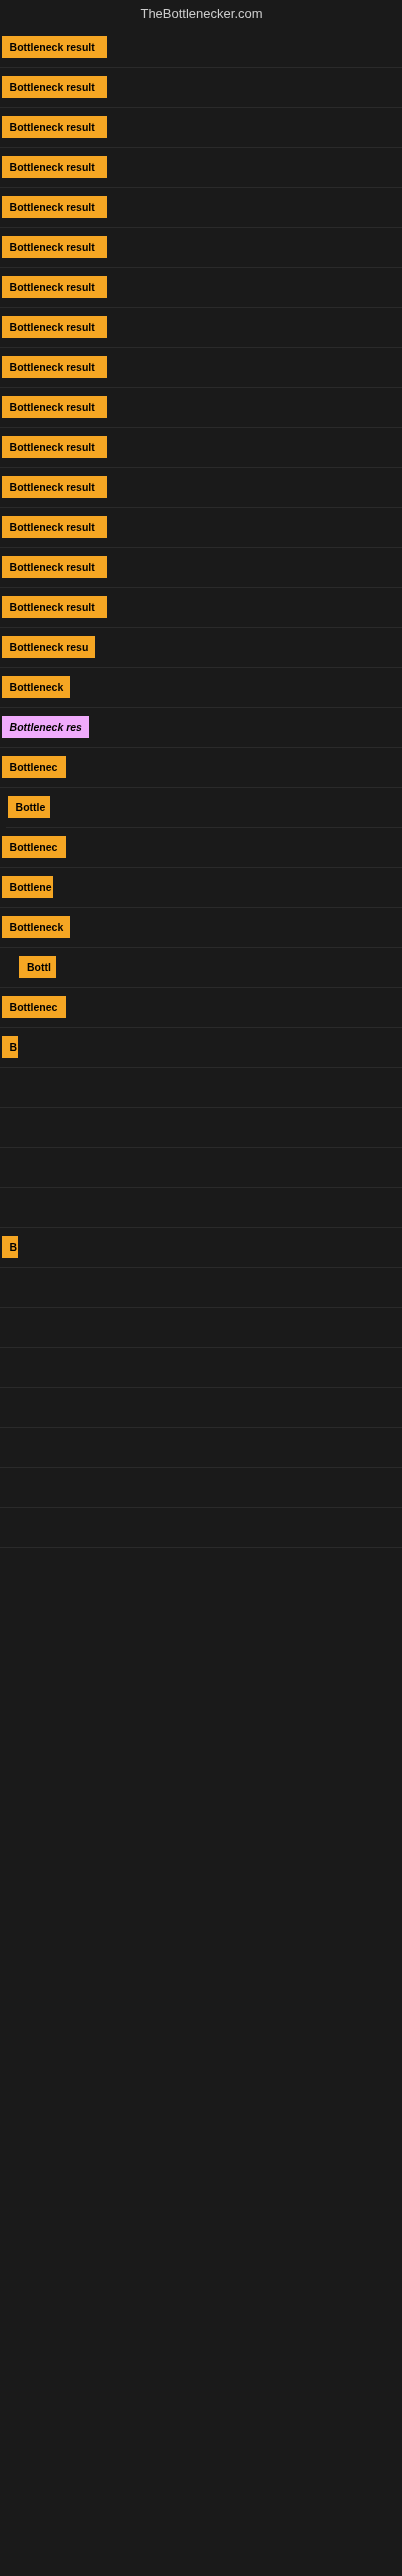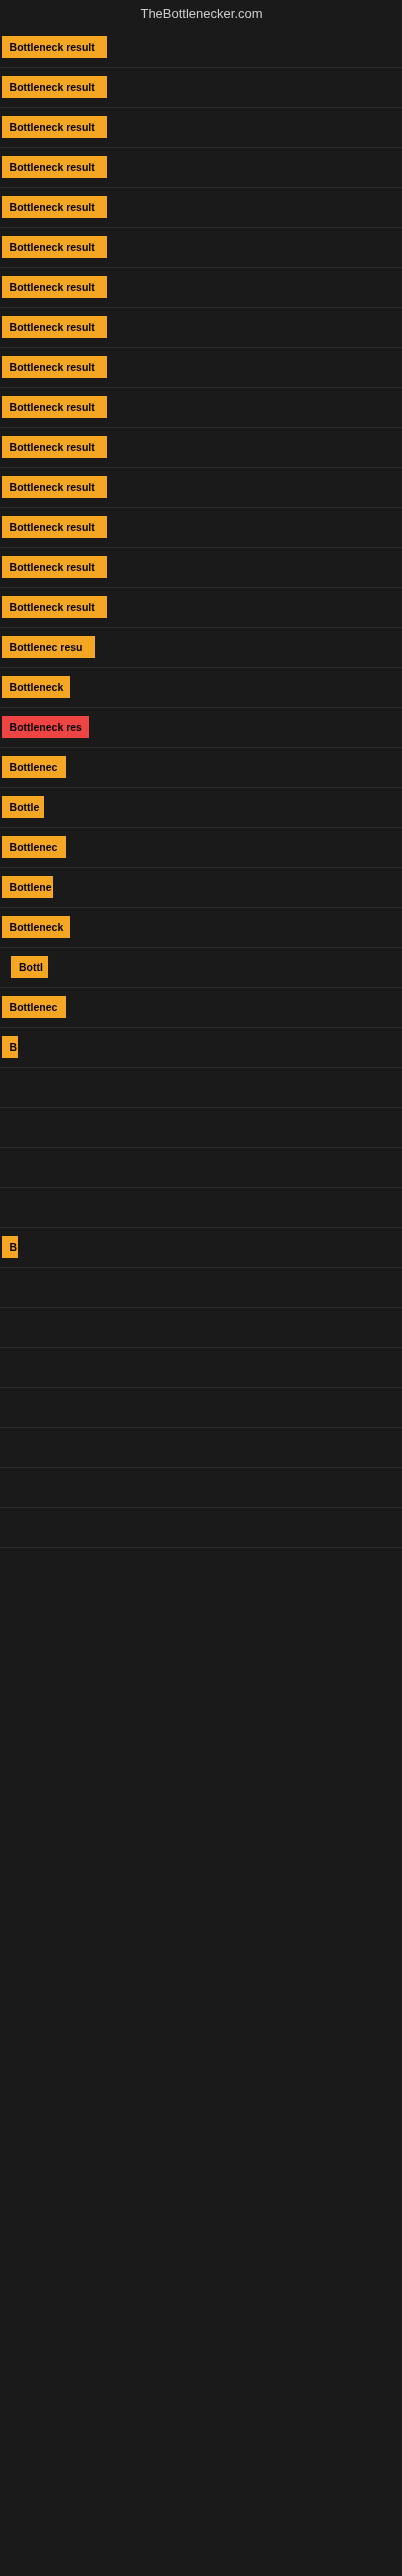--- a/index.html
+++ b/index.html
@@ -71,44 +71,44 @@
     <div style="padding: 8px 1.6px; border-bottom: 0.8px solid rgb(42, 42, 42); min-height: 40px; display: flex; align-items: center;">
       <div style="display: inline-block; background-color: rgb(245, 166, 35); color: rgb(0, 0, 0); font-size: 10.5px; font-weight: bold; padding: 4.8px 8px; white-space: nowrap; overflow: hidden; max-width: 105px; width: 105px; cursor: pointer;">Bottleneck result</div>
     </div>
     <div style="padding: 8px 1.6px; border-bottom: 0.8px solid rgb(42, 42, 42); min-height: 40px; display: flex; align-items: center;">
       <div style="display: inline-block; background-color: rgb(245, 166, 35); color: rgb(0, 0, 0); font-size: 10.5px; font-weight: bold; padding: 4.8px 8px; white-space: nowrap; overflow: hidden; max-width: 105px; width: 105px; cursor: pointer;">Bottleneck result</div>
     </div>
     <div style="padding: 8px 1.6px; border-bottom: 0.8px solid rgb(42, 42, 42); min-height: 40px; display: flex; align-items: center;">
       <div style="display: inline-block; background-color: rgb(245, 166, 35); color: rgb(0, 0, 0); font-size: 10.5px; font-weight: bold; padding: 4.8px 8px; white-space: nowrap; overflow: hidden; max-width: 105px; width: 105px; cursor: pointer;">Bottleneck result</div>
     </div>
     <div style="padding: 8px 1.6px; border-bottom: 0.8px solid rgb(42, 42, 42); min-height: 40px; display: flex; align-items: center;">
-      <div style="display: inline-block; background-color: rgb(245, 166, 35); color: rgb(0, 0, 0); font-size: 10.5px; font-weight: bold; padding: 4.8px 8px; white-space: nowrap; overflow: hidden; max-width: 93px; width: 93px; cursor: pointer;">Bottlenec resu</div>
+      <div style="display: inline-block; background-color: rgb(245, 166, 35); color: rgb(0, 0, 0); font-size: 10.5px; font-weight: bold; padding: 4.8px 8px; white-space: nowrap; overflow: hidden; max-width: 93px; width: 93px; cursor: pointer;">Bottleneck resu</div>
     </div>
     <div style="padding: 8px 1.6px; border-bottom: 0.8px solid rgb(42, 42, 42); min-height: 40px; display: flex; align-items: center;">
       <div style="display: inline-block; background-color: rgb(245, 166, 35); color: rgb(0, 0, 0); font-size: 10.5px; font-weight: bold; padding: 4.8px 8px; white-space: nowrap; overflow: hidden; max-width: 68px; width: 68px; cursor: pointer;">Bottleneck</div>
     </div>
     <div style="padding: 8px 1.6px; border-bottom: 0.8px solid rgb(42, 42, 42); min-height: 40px; display: flex; align-items: center;">
-      <div style="display: inline-block; background-color: #ef4444; color: rgb(0, 0, 0); font-size: 10.5px; font-weight: bold; padding: 4.8px 8px; white-space: nowrap; overflow: hidden; max-width: 87px; width: 87px; cursor: pointer;">Bottleneck res</div>
+      <div style="display: inline-block; background-color: #f0abfc; color: rgb(0, 0, 0); font-size: 10.5px; font-weight: bold; padding: 4.8px 8px; white-space: nowrap; overflow: hidden; max-width: 87px; width: 87px; cursor: pointer; font-style: italic;">Bottleneck res</div>
     </div>
     <div style="padding: 8px 1.6px; border-bottom: 0.8px solid rgb(42, 42, 42); min-height: 40px; display: flex; align-items: center;">
       <div style="display: inline-block; background-color: rgb(245, 166, 35); color: rgb(0, 0, 0); font-size: 10.5px; font-weight: bold; padding: 4.8px 8px; white-space: nowrap; overflow: hidden; max-width: 64px; width: 64px; cursor: pointer;">Bottlenec</div>
     </div>
-    <div style="padding: 8px 1.6px; border-bottom: 0.8px solid rgb(42, 42, 42); min-height: 40px; display: flex; align-items: center;">
+    <div style="padding: 8px 1.6px; border-bottom: 0.8px solid rgb(42, 42, 42); min-height: 40px; display: flex; align-items: center; margin-left: 6px;">
       <div style="display: inline-block; background-color: rgb(245, 166, 35); color: rgb(0, 0, 0); font-size: 10.5px; font-weight: bold; padding: 4.8px 8px; white-space: nowrap; overflow: hidden; max-width: 42px; width: 42px; cursor: pointer;">Bottle</div>
     </div>
     <div style="padding: 8px 1.6px; border-bottom: 0.8px solid rgb(42, 42, 42); min-height: 40px; display: flex; align-items: center;">
       <div style="display: inline-block; background-color: rgb(245, 166, 35); color: rgb(0, 0, 0); font-size: 10.5px; font-weight: bold; padding: 4.8px 8px; white-space: nowrap; overflow: hidden; max-width: 64px; width: 64px; cursor: pointer;">Bottlenec</div>
     </div>
     <div style="padding: 8px 1.6px; border-bottom: 0.8px solid rgb(42, 42, 42); min-height: 40px; display: flex; align-items: center;">
       <div style="display: inline-block; background-color: rgb(245, 166, 35); color: rgb(0, 0, 0); font-size: 10.5px; font-weight: bold; padding: 4.8px 8px; white-space: nowrap; overflow: hidden; max-width: 58px; width: 51px; cursor: pointer;">Bottlene</div>
     </div>
     <div style="padding: 8px 1.6px; border-bottom: 0.8px solid rgb(42, 42, 42); min-height: 40px; display: flex; align-items: center;">
       <div style="display: inline-block; background-color: rgb(245, 166, 35); color: rgb(0, 0, 0); font-size: 10.5px; font-weight: bold; padding: 4.8px 8px; white-space: nowrap; overflow: hidden; max-width: 68px; width: 68px; cursor: pointer;">Bottleneck</div>
     </div>
-    <div style="padding: 8px 11px; border-bottom: 0.8px solid rgb(42, 42, 42); min-height: 40px; display: flex; align-items: center;">
+    <div style="padding: 8px 19px; border-bottom: 0.8px solid rgb(42, 42, 42); min-height: 40px; display: flex; align-items: center;">
       <div style="display: inline-block; background-color: rgb(245, 166, 35); color: rgb(0, 0, 0); font-size: 10.5px; font-weight: bold; padding: 4.8px 8px; white-space: nowrap; overflow: hidden; max-width: 37px; width: 37px; cursor: pointer;">Bottl</div>
     </div>
     <div style="padding: 8px 1.6px; border-bottom: 0.8px solid rgb(42, 42, 42); min-height: 40px; display: flex; align-items: center;">
       <div style="display: inline-block; background-color: rgb(245, 166, 35); color: rgb(0, 0, 0); font-size: 10.5px; font-weight: bold; padding: 4.8px 8px; white-space: nowrap; overflow: hidden; max-width: 64px; width: 64px; cursor: pointer;">Bottlenec</div>
     </div>
     <div style="padding: 8px 1.6px; border-bottom: 0.8px solid rgb(42, 42, 42); min-height: 40px; display: flex; align-items: center;">
       <div style="display: inline-block; background-color: rgb(245, 166, 35); color: rgb(0, 0, 0); font-size: 10.5px; font-weight: bold; padding: 4.8px 8px; white-space: nowrap; overflow: hidden; max-width: 14.5px; width: 14.5px; cursor: pointer;">B</div>
     </div>
     <div style="padding: 8px 1.6px; border-bottom: 0.8px solid rgb(42, 42, 42); min-height: 40px; display: flex; align-items: center;"></div>
     <div style="padding: 8px 1.6px; border-bottom: 0.8px solid rgb(42, 42, 42); min-height: 40px; display: flex; align-items: center;"></div>

